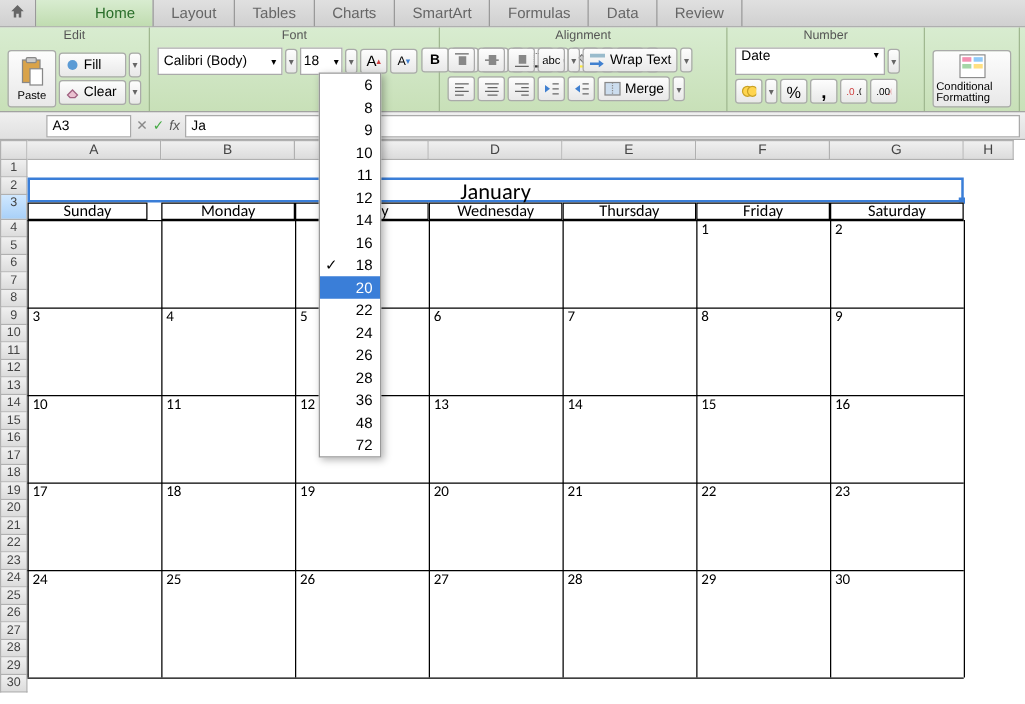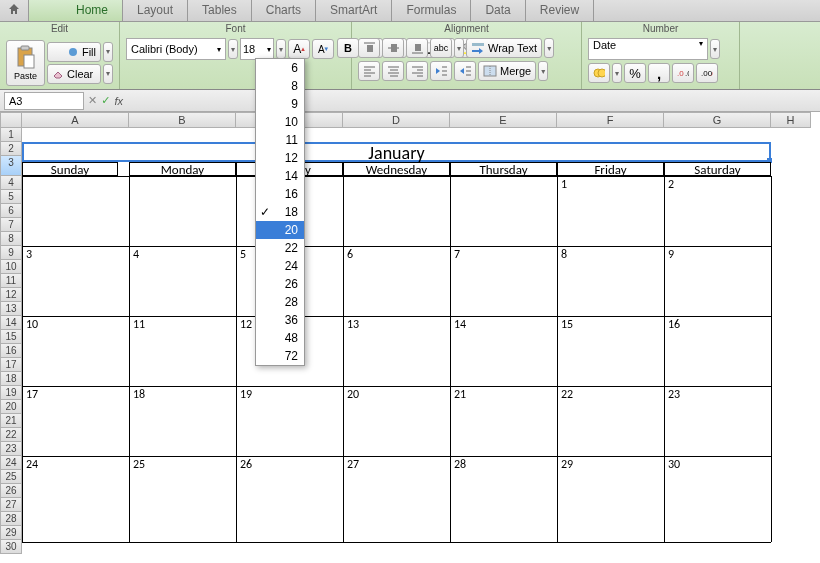--- a/index.html
+++ b/index.html
@@ -14,21 +14,21 @@
 .group-content { flex: 1; display: flex; align-items: center; gap: 2px; padding: 2px; }
 .btn { background: linear-gradient(#fdfdfd,#e8e8e8); border: 1px solid #aaa; border-radius: 3px; padding: 2px 4px; font-size: 11px; cursor: pointer; display: inline-flex; align-items: center; justify-content: center; min-height: 20px; }
 .btn.big { flex-direction: column; height: 46px; width: 44px; font-size: 9px; gap: 2px; padding: 2px; }
 .btn.small { width: 22px; height: 20px; }
 .dd { width: 10px; font-size: 8px; color: #666; }
 .font-name { width: 100px; height: 22px; background: #fff; border: 1px solid #aaa; padding: 0 4px; display: flex; align-items: center; justify-content: space-between; }
 .font-size { width: 34px; height: 22px; background: #fff; border: 1px solid #aaa; padding: 0 2px; display: flex; align-items: center; justify-content: space-between; }
 .col2 { display: flex; flex-direction: column; gap: 2px; }
 .row { display: flex; gap: 2px; align-items: center; }
 .namebox-area { display: flex; align-items: center; background: linear-gradient(#f0f0f0,#e0e0e0); height: 22px; border-bottom: 1px solid #aaa; padding: 0 4px; gap: 4px; }
-.namebox { width: 80px; height: 18px; background: #fff; border: 1px solid #aaa; padding: 0 4px; display: flex; align-items: center; }
+.namebox { width: 68px; height: 18px; background: #fff; border: 1px solid #aaa; padding: 0 4px; display: flex; align-items: center; margin-left: 33px; }
 .fx-input { flex: 1; height: 18px; background: #fff; border: 1px solid #aaa; padding: 0 4px; display: flex; align-items: center; }
 .sheet { position: relative; }
 .col-headers { display: flex; height: 16px; position: sticky; top: 0; }
 .corner { width: 22px; background: linear-gradient(#f0f0f0,#dcdcdc); border: 1px solid #b0b0b0; }
 .col-h { background: linear-gradient(#f0f0f0,#dcdcdc); border: 1px solid #b0b0b0; border-left: none; text-align: center; font-size: 11px; color: #444; line-height: 14px; }
 .row-h { width: 22px; background: linear-gradient(#f0f0f0,#dcdcdc); border: 1px solid #b0b0b0; border-top: none; text-align: center; font-size: 10px; color: #444; line-height: 13px; }
 .row-h.sel { background: linear-gradient(#d0e8ff,#a8d0f8); }
 .title-cell { position: absolute; left: 22px; top: 30px; width: 749px; height: 20px; border: 2px solid #3a7ed8; text-align: center; font: 18px "Calibri", sans-serif; line-height: 18px; background: #fff; }
 .title-cell::after { content:""; position:absolute; right:-3px; bottom:-3px; width:5px; height:5px; background:#3a7ed8; }
 .day-h { position: absolute; border: 1px solid #000; text-align: center; font: 13px Calibri, sans-serif; line-height: 14px; background: #fff; }
@@ -71,21 +71,21 @@
       <div class="btn big">
         <svg width="20" height="24" viewBox="0 0 20 24">
             <rect x="2" y="3" width="14" height="18" fill="#d9a34a" stroke="#888"></rect>
             <rect x="5" y="1" width="8" height="4" rx="1" fill="#ccc" stroke="#888"></rect>
             <rect x="8" y="10" width="10" height="13" fill="#fff" stroke="#888"></rect>
           </svg>
         <span>Paste</span>
       </div>
       <div class="col2">
         <div class="row">
-          <div class="btn" style="width:54px;justify-content:flex-end;gap:3px">
+          <div class="btn" style="width:54px;justify-content:flex-start;gap:3px">
             <svg width="12" height="12" viewBox="0 0 12 12">
                 <circle cx="6" cy="6" r="4" fill="#5b9bd5"></circle>
               </svg>
             <span>Fill</span>
           </div>
           <div class="btn dd">▾</div>
         </div>
         <div class="row">
           <div class="btn" style="width:54px;justify-content:flex-start;gap:3px">
             <svg width="12" height="12" viewBox="0 0 12 12">
@@ -260,29 +260,47 @@
         <div class="btn small">
             <svg width="16" height="12">
               <text x="0" y="9" font-size="8">.00</text>
               <text x="9" y="9" font-size="8" fill="#d04040">.0</text>
             </svg>
           </div>
       </div>
     </div>
   </div>
 
+  <div class="group" style="width:76px">
+    <div class="group-label"></div>
+    <div class="group-content">
+      <div class="btn big" style="width:68px">
+        <svg width="24" height="22" viewBox="0 0 24 22">
+            <rect x="1" y="1" width="22" height="20" fill="#fff" stroke="#888"></rect>
+            <rect x="3" y="3" width="8" height="4" fill="#f48fb1"></rect>
+            <rect x="13" y="3" width="8" height="4" fill="#90caf9"></rect>
+            <rect x="3" y="9" width="8" height="4" fill="#a5d6a7"></rect>
+            <rect x="13" y="9" width="8" height="4" fill="#ffe082"></rect>
+          </svg>
+        <span style="line-height:1">Conditional Formatting</span>
+      </div>
+    </div>
+  </div>
 </div>
 
 <div class="namebox-area">
   <div class="namebox">
       <span>A3</span>
     </div>
   <span style="color:#888">✕</span>
   <span style="color:#4a4">✓</span>
   <span style="font-style:italic;color:#555">fx</span>
+  <div class="fx-input">
+      <span>Ja</span>
+    </div>
 </div>
 
 <div class="sheet" style="position:relative;height:451px;overflow:hidden">
   <div class="col-headers" id="col-headers">
     <div class="corner"></div>
   <div class="col-h" style="width: 107px;">A</div>
       <div class="col-h" style="width: 107px;">B</div>
       <div class="col-h" style="width: 107px;">C</div>
       <div class="col-h" style="width: 107px;">D</div>
       <div class="col-h" style="width: 107px;">E</div>

